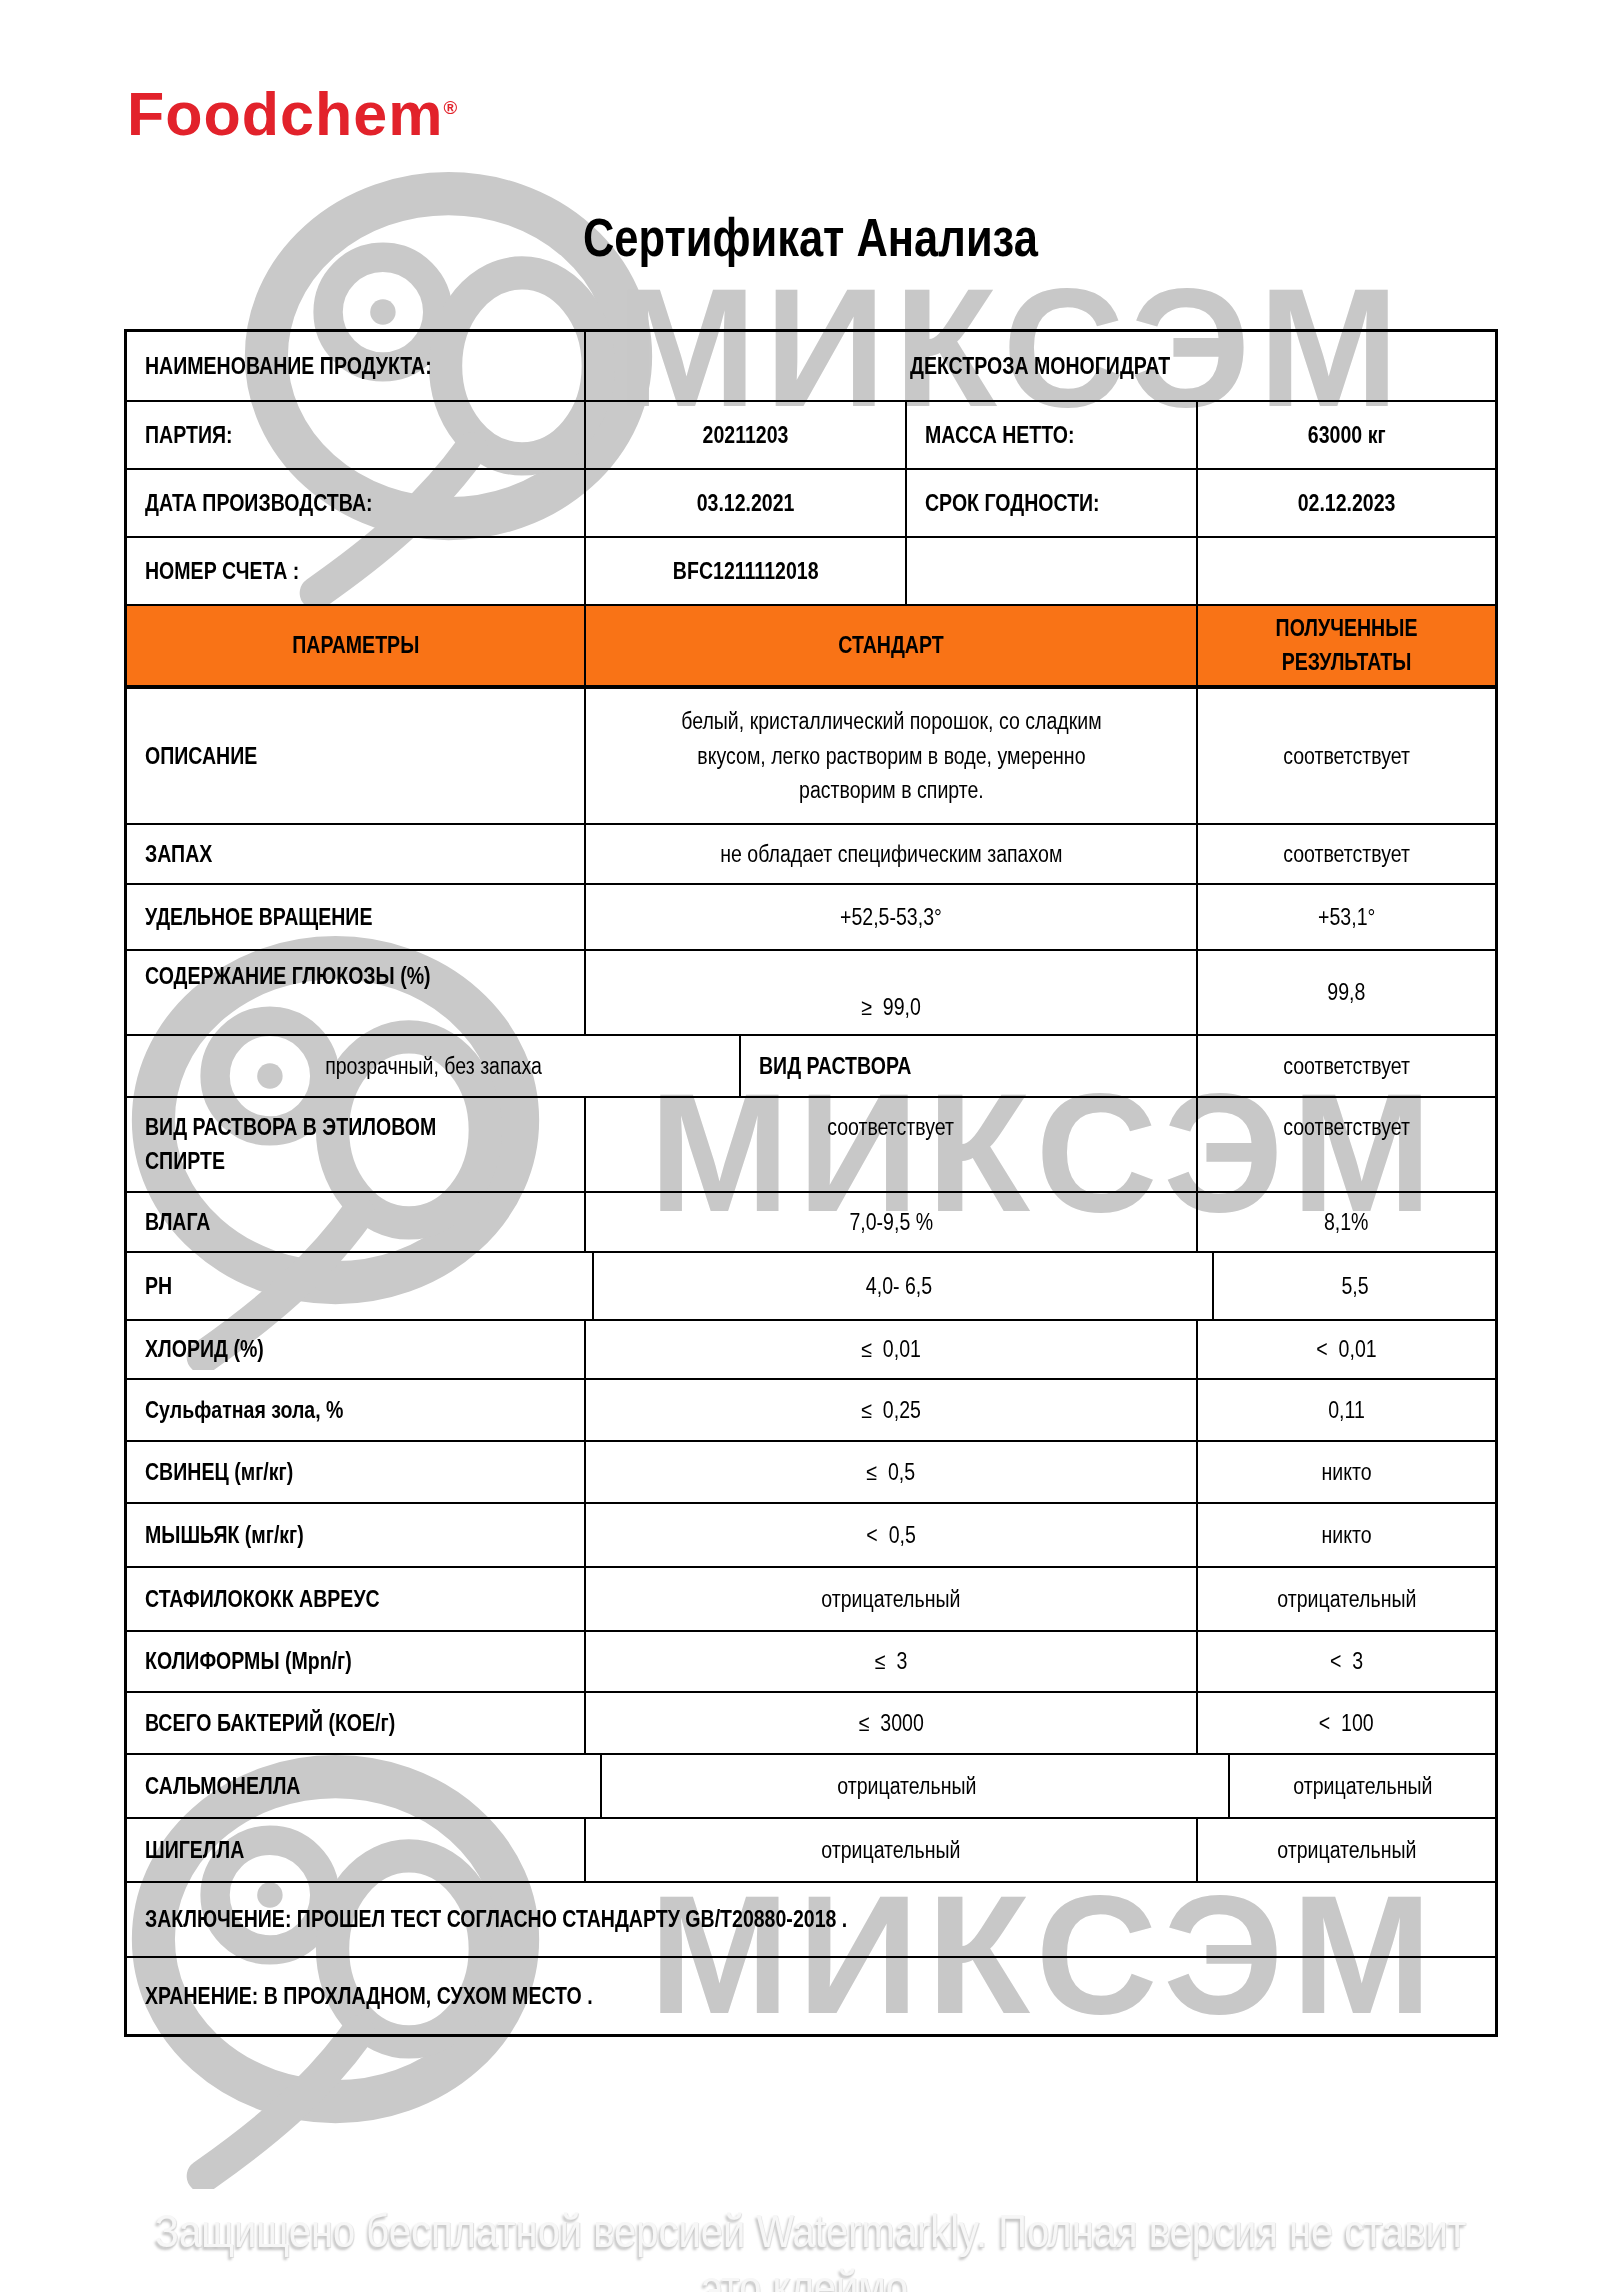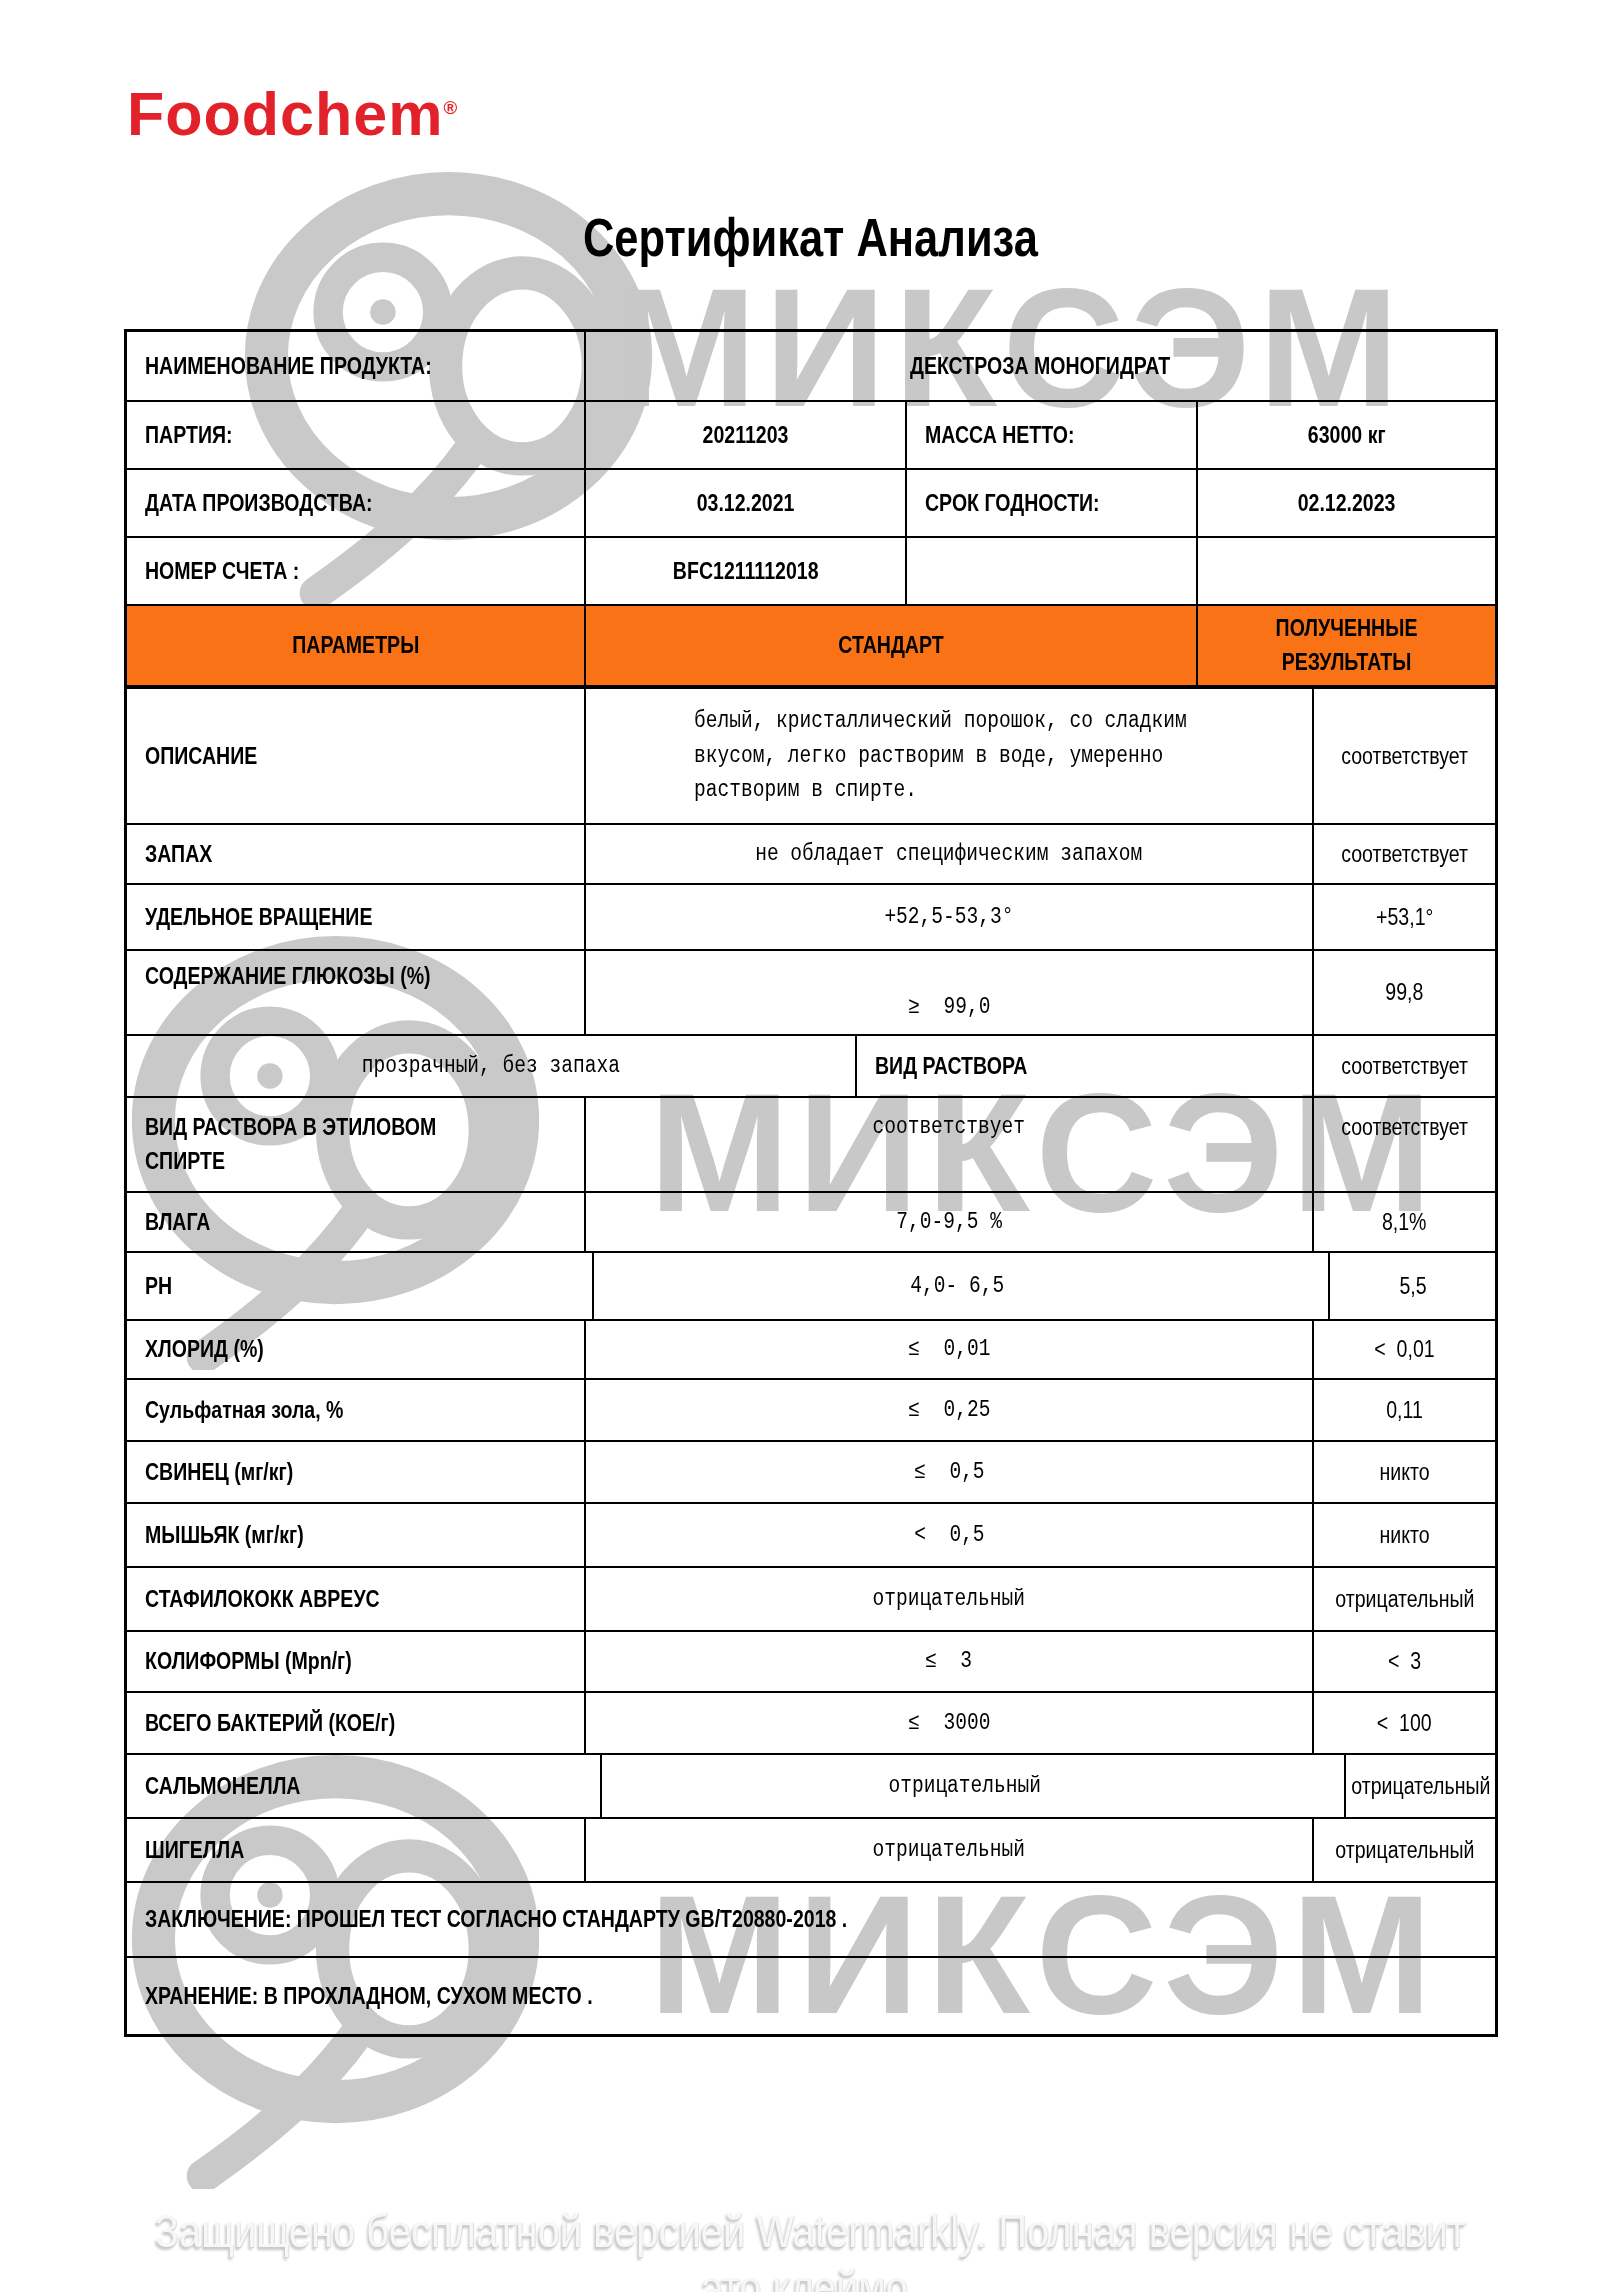--- a/index.html
+++ b/index.html
@@ -64,21 +64,21 @@
   .c-w4{flex:1;justify-content:center;text-align:center;}
   .c-merged{flex:1;justify-content:center;text-align:center;}
   .hr{height:68px;}
   .row-header{height:83px;background:#f97316;border-bottom:2px solid #000;font-weight:700;}
   .row-header .cell{justify-content:center;text-align:center;align-items:center;}
   .h-std{width:612px;flex:none;}
   .h-res{flex:1;}
   .h-res .cnd-c{max-width:245px;line-height:1.45;}
   
   .c-pname{width:457px;flex:none;justify-content:flex-start;}
-  .c-pstd{width:728px;flex:none;justify-content:center;text-align:left;font-family:Liberation Mono, monospace;}
+  .c-pstd{width:612px;flex:none;justify-content:center;text-align:center;}
   .c-pres{flex:1;justify-content:center;text-align:center;}
   .c-pstd .cnd-c{max-width:600px;}
   .p1{height:136px;}  .p2{height:60px;}  .p3{height:66px;}  .p4{height:85px;}
   .p5{height:62px;}   .p6{height:95px;}  .p7{height:60px;}  .p8{height:68px;gap:8px;}
   .p9{height:59px;}   .p10{height:62px;} .p11{height:62px;} .p12{height:64px;}
   .p13{height:64px;}  .p14{height:61px;} .p15{height:62px;} .p16{height:64px;gap:16px;}
   .p17{height:64px;}
   .p4 .c-pname{align-items:flex-start;padding-top:7.8px;}
   .p4 .c-pstd{align-items:flex-end;padding-bottom:9.8px;}
   .p6 .cell{align-items:flex-start;padding-top:11.8px;}

